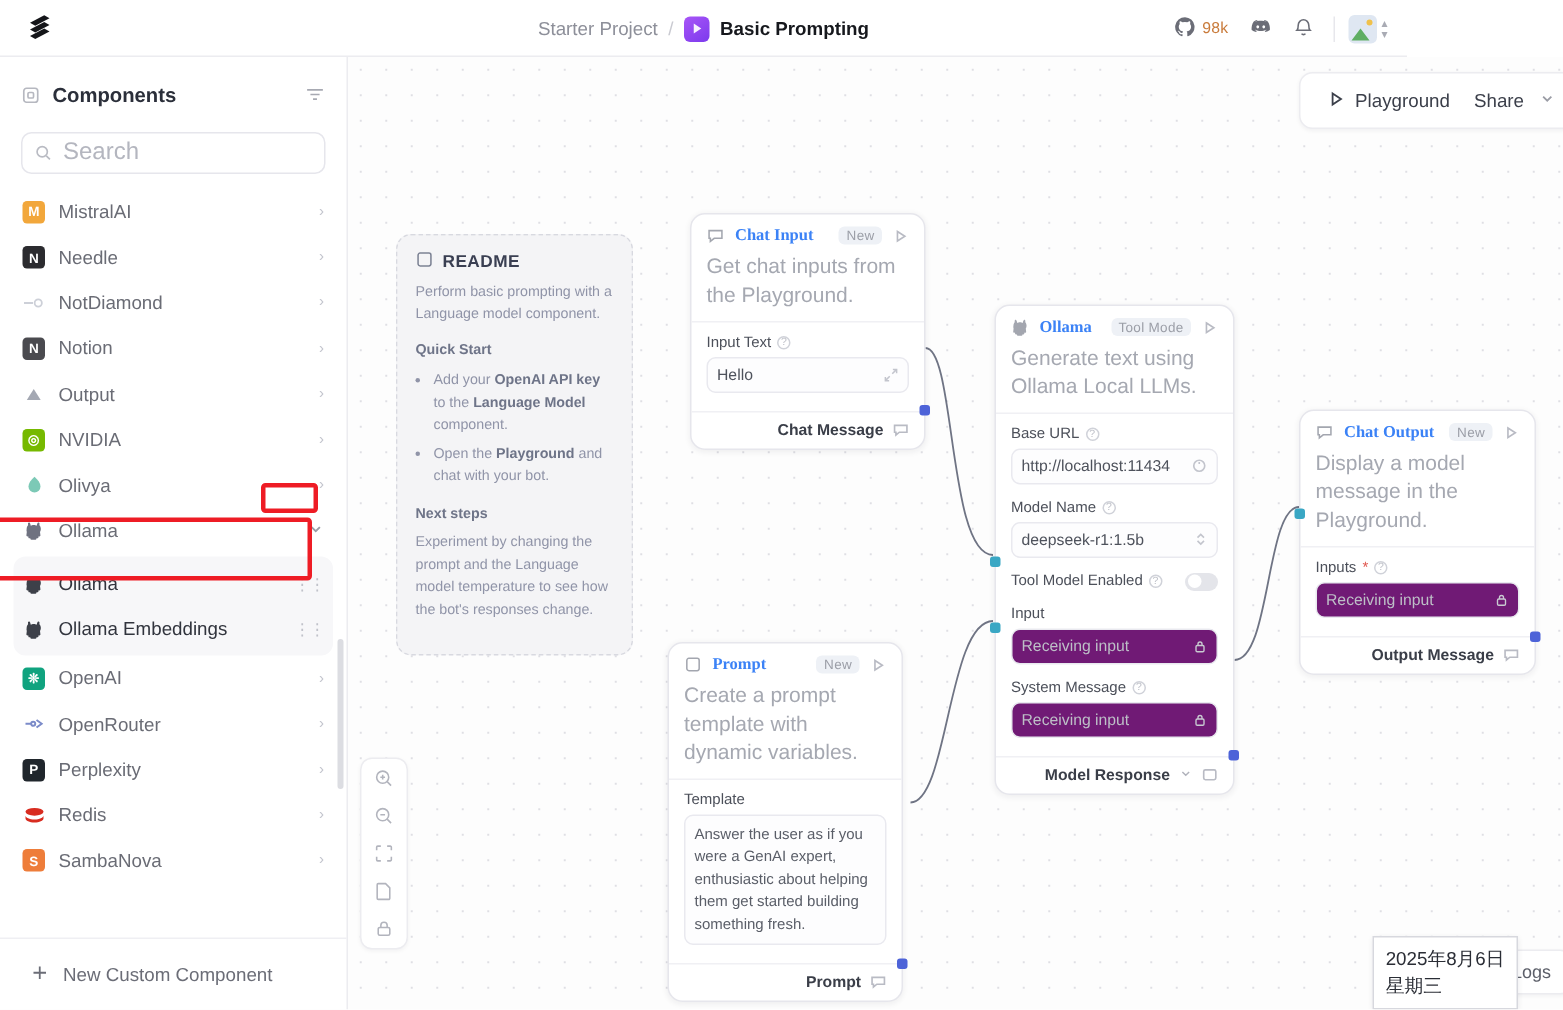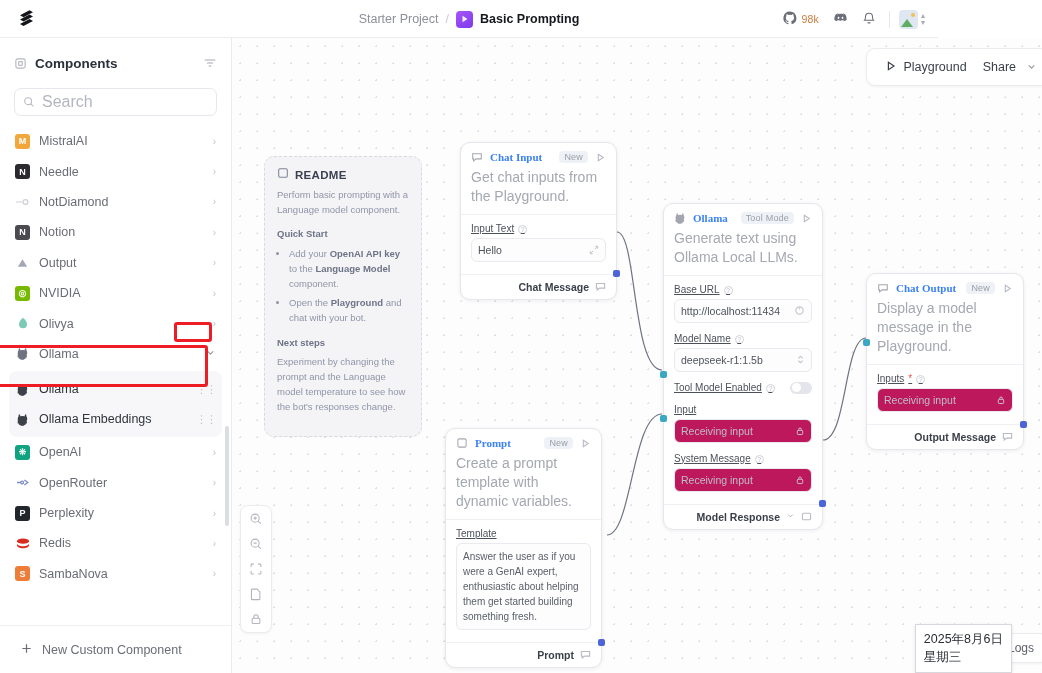--- a/index.html
+++ b/index.html
@@ -180,29 +180,29 @@
   .n-head { display: flex; align-items: center; gap: 7px; padding: 8px 10px 2px; }
   .n-ic { color: #a3a6af; display: flex; flex: none; }
   .n-title { font-weight: bold; font-size: 11px; color: #3b82f6; flex: 1; font-family: Liberation Serif, serif; }
   .n-badge {
     font-size: 9px; color: #9b9ea7; background: #eef1f6;
     border-radius: 4px; padding: 1px 5px; letter-spacing: .2px;
   }
   .n-play { color: #b9bbc4; display: flex; }
   .n-desc { font-size: 14px; color: #a5a8b1; padding: 3px 10px 8px; line-height: 1.35; }
   .n-body { border-top: 1px solid #f0f0f4; padding: 8px 10px 2px; }
-  .f-label { font-size: 10px; color: #4c505a; display: flex; align-items: flex-end; gap: 4px; margin-bottom: 4px; text-decoration: underline; }
+  .f-label { font-size: 10px; color: #4c505a; display: flex; align-items: center; gap: 4px; margin-bottom: 4px; }
   .f-label .req { color: #e0574f; }
   .f-help { width: 9px; height: 9px; border-radius: 50%; border: 1px solid #d0d2d9; color: #bcbec6; font-size: 7px; display: flex; align-items: center; justify-content: center; }
   .f-input {
     height: 24px; border: 1px solid #e9e9ef; border-radius: 6px;
     background: #fdfdfe; display: flex; align-items: center; gap: 4px;
     padding: 0 6px; font-size: 10.5px; color: #4e525c; margin-bottom: 10px;
   }
-  .f-input.muted { color: #bdbfc7; background: #be185d; }
+  .f-input.muted { color: #bdbfc7; background: #701a75; }
   .f-input .v { flex: 1; overflow: hidden; white-space: nowrap; text-overflow: ellipsis; }
   .f-endic { color: #c3c5cd; display: flex; flex: none; }
   .f-area {
     border: 1px solid #e9e9ef; border-radius: 6px; background: #fdfdfe;
     padding: 5px 6px; font-size: 10px; color: #5a5e68; line-height: 1.5;
     margin-bottom: 10px;
   }
   .f-row-toggle { display: flex; align-items: center; margin-bottom: 10px; }
   .toggle {
     width: 22px; height: 12px; border-radius: 7px; background: #e4e5ea;

